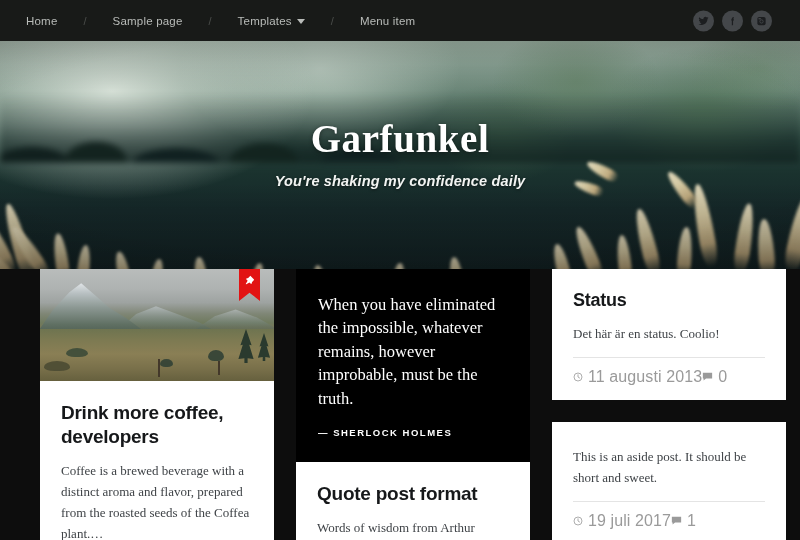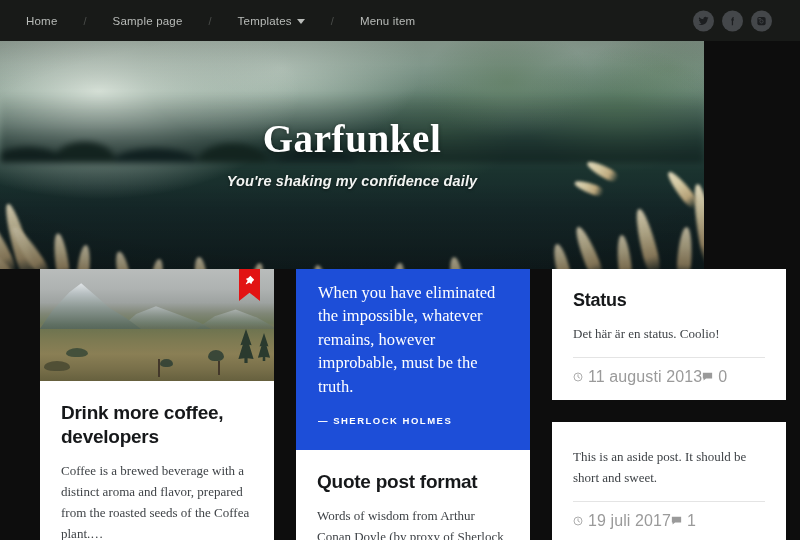--- a/index.html
+++ b/index.html
@@ -84,21 +84,21 @@
     align-items: center;
     justify-content: center;
     cursor: pointer;
   }
   .social-btn svg { display: block; }
 
   
   #hero {
     position: absolute;
     top: 41px; left: 0;
-    width: 704px;
+    width: 800px;
     height: 228px;
     overflow: hidden;
   }
 
   #hero-photo {
     position: absolute;
     inset: 0;
     background:
       
       radial-gradient(ellipse 280px 150px at 14% 22%, rgba(222,231,222,.92), rgba(222,231,222,0) 72%),
@@ -311,22 +311,22 @@
   }
   .meta-left, .meta-right {
     display: flex;
     align-items: center;
     gap: 5px;
   }
   .meta svg { display: block; flex: 0 0 auto; }
 
   
   .quote-block {
-    background: #1d4ed8;
-    padding: 12px 22px 24px 22px;
+    background: #000000;
+    padding: 24px 22px 24px 22px;
   }
   .quote-text {
     font-family: "Liberation Serif", "DejaVu Serif", serif;
     font-size: 16.5px;
     line-height: 1.42;
     color: #ffffff;
   }
   .quote-cite {
     margin-top: 17px;
     font-family: "Liberation Sans", sans-serif;

